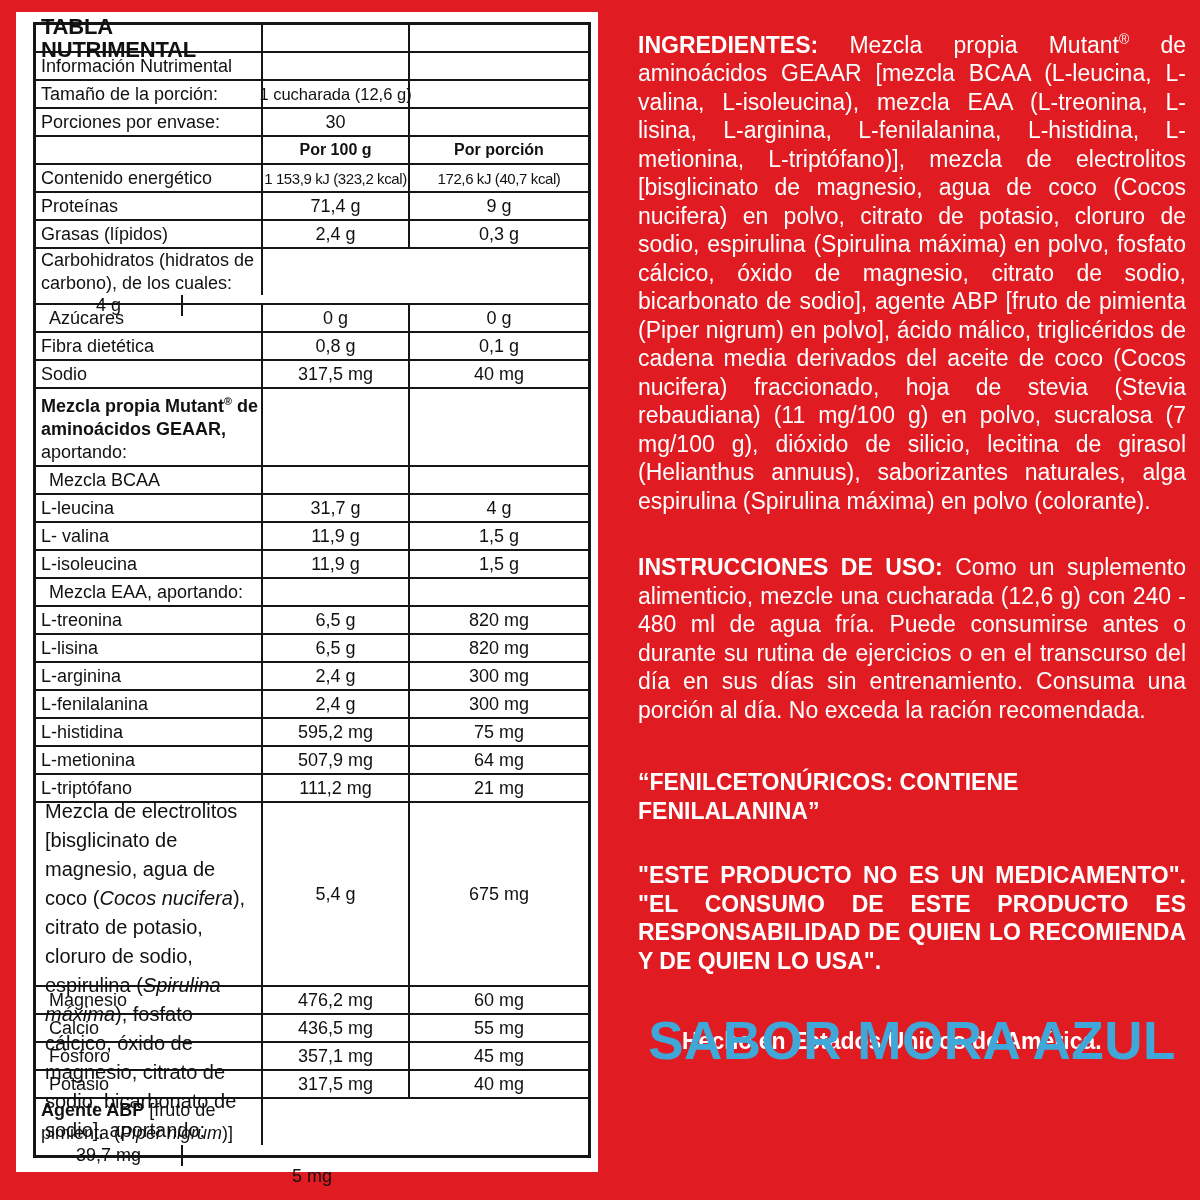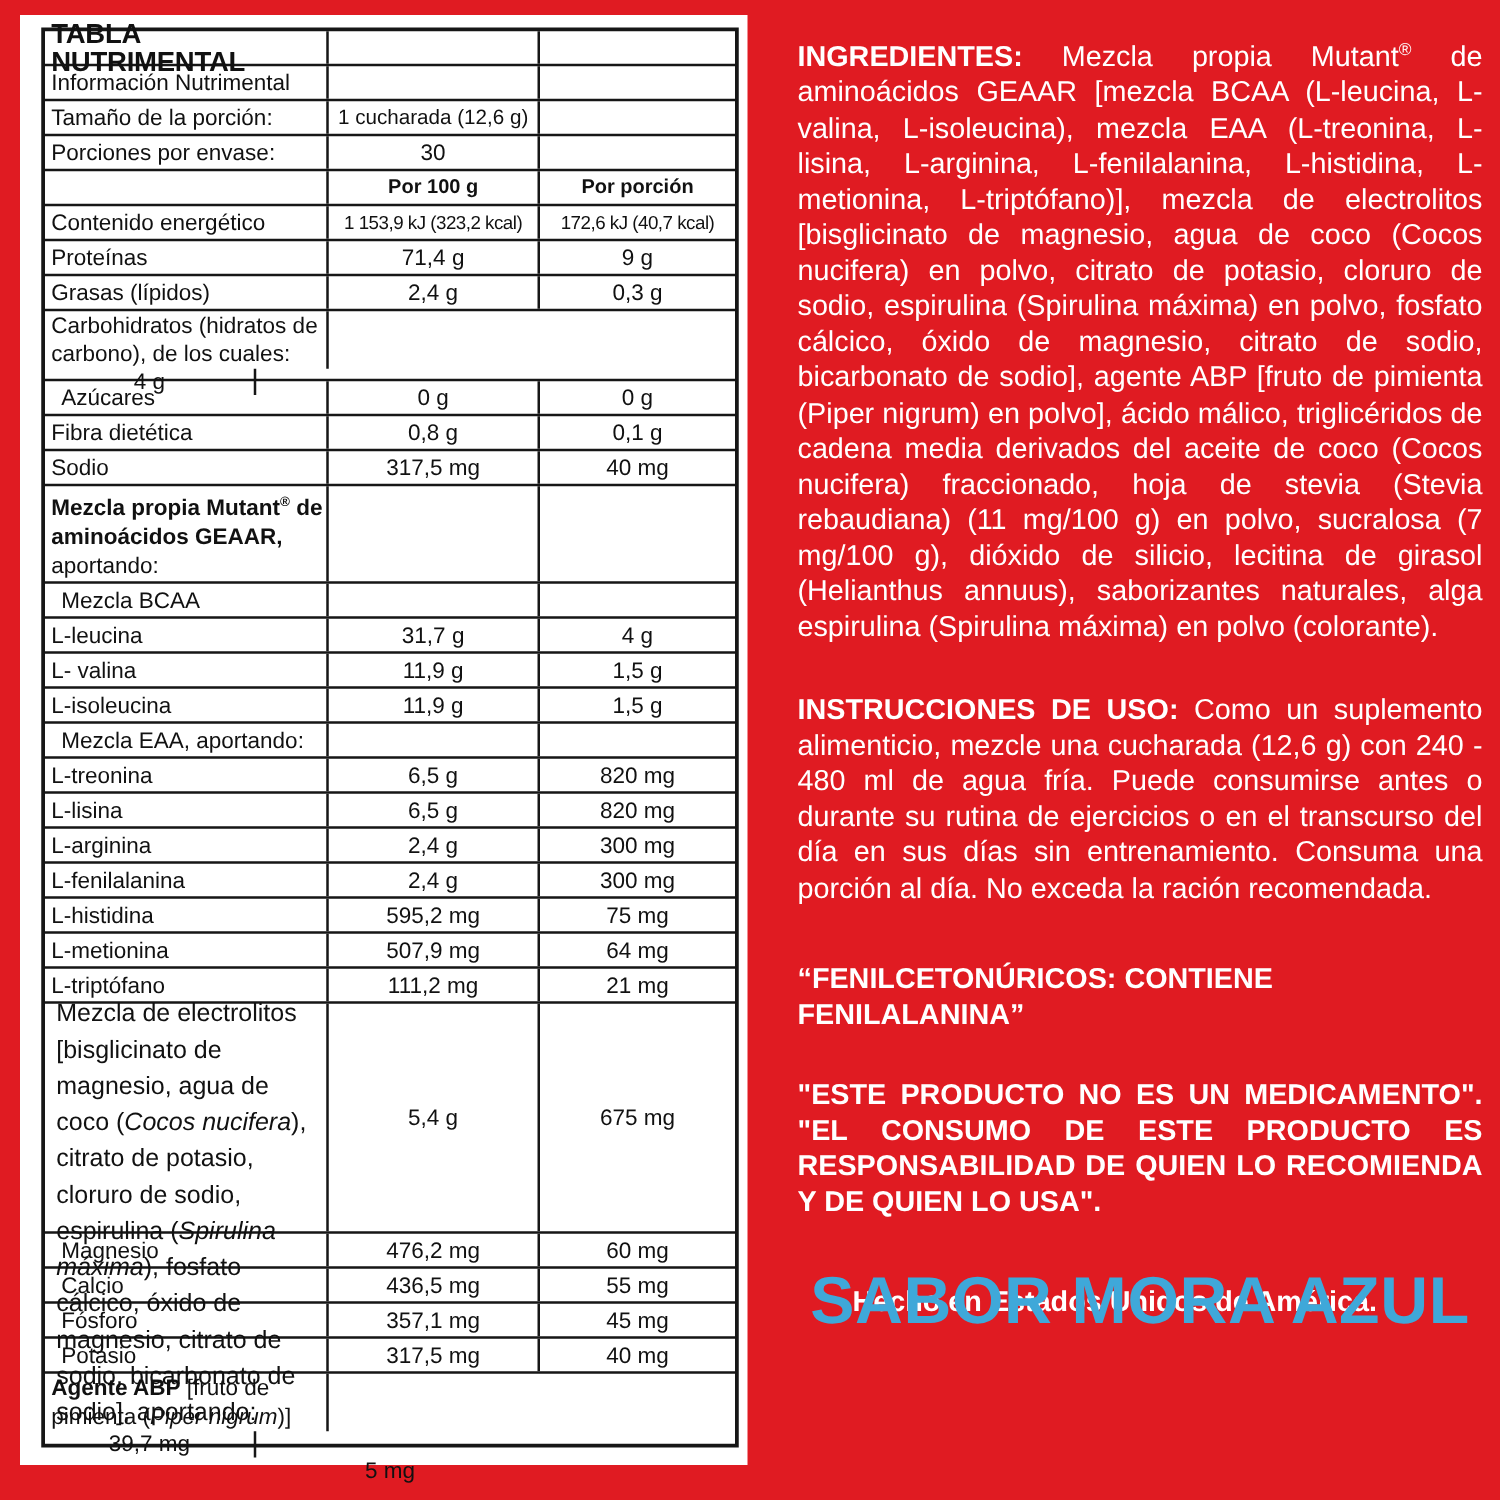--- a/index.html
+++ b/index.html
@@ -27,21 +27,21 @@
   .row.h3 { height:78px; }
   .row.tall { height:184px; }
   .c { height:100%; }
   .c1 {
     width:227px; border-right:2px solid var(--line);
     display:flex; align-items:center;
     padding-left:5px; font-size:18px;
   }
   .c1 .lbl { line-height:23px; }
   .c2 {
-    width:169px; border-right:2px solid var(--line);
+    width:147px; border-right:2px solid var(--line);
     display:flex; align-items:center; justify-content:center;
     font-size:18px; text-align:center;
   }
   .c3 {
     flex:1; display:flex; align-items:center; justify-content:center;
     font-size:18px; text-align:center;
   }
   .row.title .c1 { font-weight:700; font-size:22px; letter-spacing:-0.2px; }
   .row.colhead .c2, .row.colhead .c3 { font-weight:700; font-size:16px;text-align:right; }
   .row.sub .c1 { padding-left:13px; }

